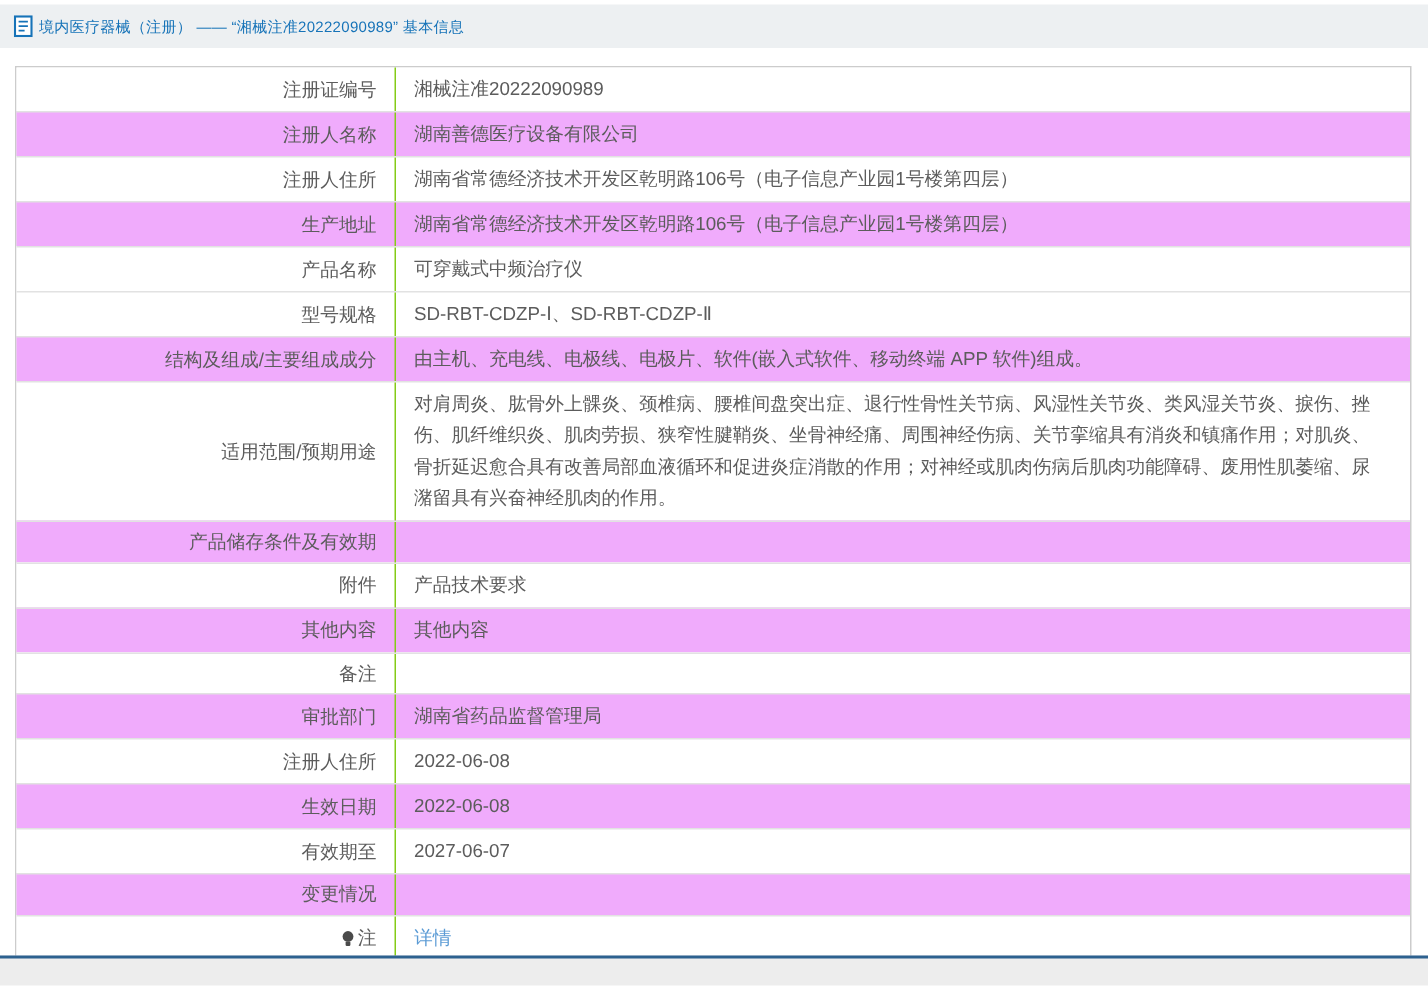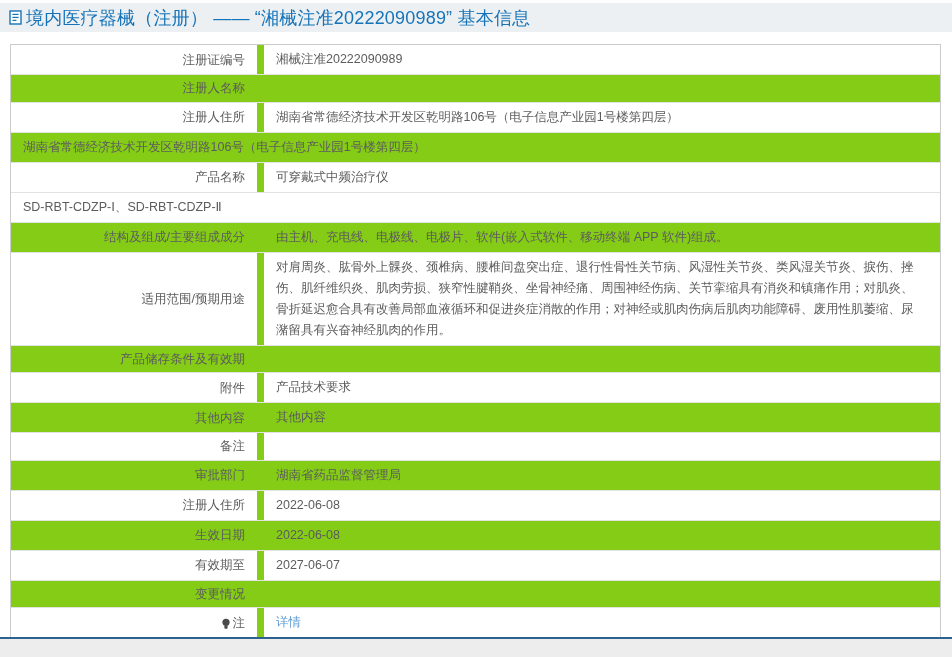--- a/index.html
+++ b/index.html
@@ -8,37 +8,37 @@
     background:#ffffff;
     font-family:"Liberation Sans","DejaVu Sans",sans-serif;
   }
   .header-strip {
     position:absolute; top:3px; left:0; width:952px; height:29px;
     background:#edf0f2;
     display:flex; align-items:center;
     padding-left:9px; box-sizing:border-box;
   }
   .doc-icon { display:inline-flex; margin-right:4px; flex:0 0 auto; }
-  .header-title { color:#1673b8; font-size:18px; letter-spacing:0.2px; }
+  .header-title { color:#1673b8; font-size:10px; letter-spacing:0.2px; }
   .info-table {
     position:absolute; top:44px; left:10px; width:931px;
     border:1px solid #cccccc; box-sizing:border-box;
     background:#ffffff;
   }
   .row {
     display:flex; min-height:27.5px; box-sizing:border-box;
     border-top:1px solid #e2e2e2; background:#ffffff;
   }
   .row:first-child { border-top:none; }
-  .row.alt { background:#84cc16; }
+  .row.alt { background:#f0abfc; }
   .cell-label {
     flex:0 0 253px; width:253px; box-sizing:border-box;
     display:flex; align-items:center; justify-content:flex-end;
     padding:3px 12px 3px 6px;
-    border-right:7px solid #84cc16;
+    border-right:1px solid #84cc16;
     color:#5c5c5c; font-size:12.5px; text-align:right;
     line-height:18px;
   }
   .cell-value {
     flex:1 1 auto; box-sizing:border-box;
     display:flex; align-items:flex-end;
     padding:4px 16px 4px 12px;
     color:#5c5c5c; font-size:12.5px; line-height:21px;
     word-break:break-all;
   }
@@ -70,43 +70,52 @@
         <span>注册证编号</span>
       </div>
       <div class="cell-value">
         <span>湘械注准20222090989</span>
       </div>
     </div>
     <div class="row alt">
       <div class="cell-label">
         <span>注册人名称</span>
       </div>
+      <div class="cell-value">
+        <span>湖南善德医疗设备有限公司</span>
+      </div>
     </div>
     <div class="row">
       <div class="cell-label">
         <span>注册人住所</span>
       </div>
       <div class="cell-value">
         <span>湖南省常德经济技术开发区乾明路106号（电子信息产业园1号楼第四层）</span>
       </div>
     </div>
     <div class="row alt">
+      <div class="cell-label">
+        <span>生产地址</span>
+      </div>
       <div class="cell-value">
         <span>湖南省常德经济技术开发区乾明路106号（电子信息产业园1号楼第四层）</span>
       </div>
     </div>
     <div class="row">
       <div class="cell-label">
         <span>产品名称</span>
       </div>
       <div class="cell-value">
         <span>可穿戴式中频治疗仪</span>
       </div>
     </div>
     <div class="row">
+      <div class="cell-label">
+        <span>型号规格</span>
+      </div>
       <div class="cell-value">
         <span>SD-RBT-CDZP-Ⅰ、SD-RBT-CDZP-Ⅱ</span>
       </div>
     </div>
     <div class="row alt">
       <div class="cell-label">
         <span>结构及组成/主要组成成分</span>
       </div>
       <div class="cell-value">
         <span>由主机、充电线、电极线、电极片、软件(嵌入式软件、移动终端 APP 软件)组成。</span>

